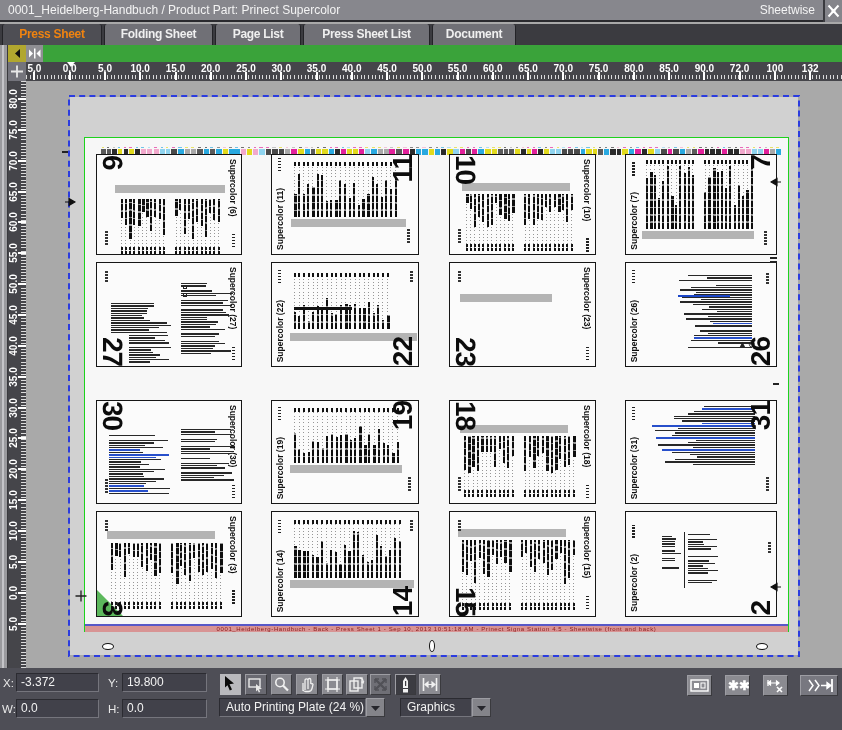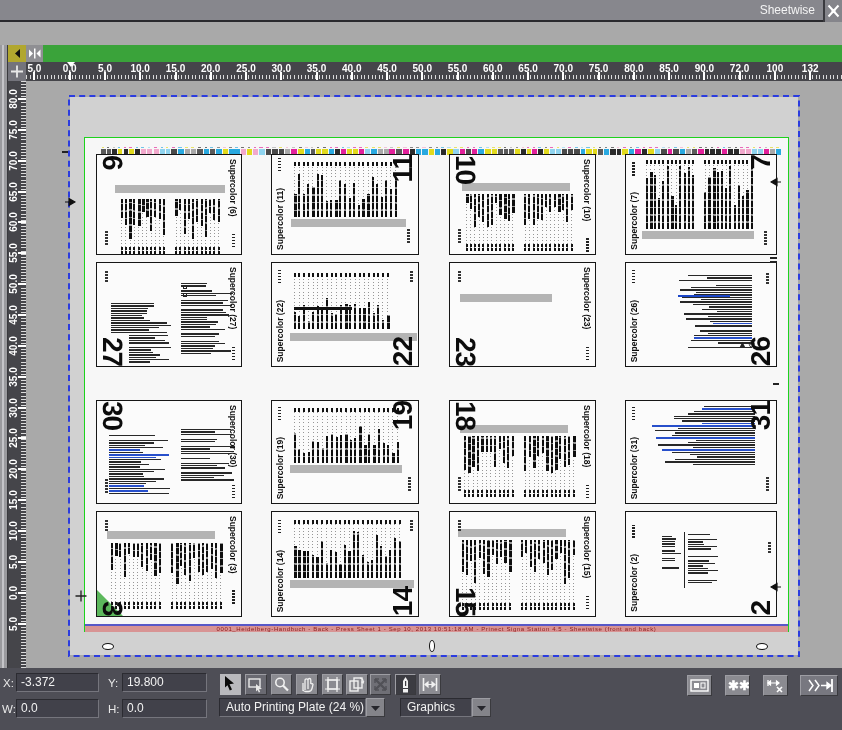--- a/index.html
+++ b/index.html
@@ -35,26 +35,34 @@
   border-bottom-color:#75757d;border-right-color:#75757d;color:#f2f2f2;font-size:12px;
   line-height:17px;padding-left:4px;}
 .tlab{position:absolute;font-size:11.5px;color:#e9e9e9;}
 .ddl{position:absolute;height:19px;background:#41414a;border:1px solid #2b2b31;
   border-bottom-color:#75757d;border-right-color:#75757d;color:#f2f2f2;font-size:12px;line-height:17px;padding-left:6px;}
 .ddb{position:absolute;width:19px;height:19px;background:#84848a;border:1px solid #9d9da3;
   border-bottom-color:#3a3a3e;border-right-color:#3a3a3e;}
 </style></head><body>
 <div id="app">
 <div id="titlebar">
+      <span style="position:absolute;left:8px;">0001_Heidelberg-Handbuch / Product Part: Prinect Supercolor</span>
       <span style="position:absolute;right:27px;">Sheetwise</span>
       <div style="position:absolute;right:17px;top:0;width:2px;height:22px;background:#3a3a3e;"></div>
       <div style="position:absolute;right:0;top:0;width:17px;height:22px;background:#85858b;"><svg width="17" height="22" viewBox="0 0 17 22">
           <path d="M3.5 5.5 L13.5 16.5 M13.5 5.5 L3.5 16.5" stroke="#fff" stroke-width="2"></path>
           <rect x="6.6" y="9.2" width="3.8" height="3.6" fill="#fff"></rect>
         </svg></div>
+    </div>
+    <div id="tabrow">
+      <div class="tab" style="left:2px;width:100px;background:#4e4e54;color:#ef8310;">Press Sheet</div>
+      <div class="tab" style="left:104px;width:109px;">Folding Sheet</div>
+      <div class="tab" style="left:215px;width:86px;">Page List</div>
+      <div class="tab" style="left:303px;width:127px;">Press Sheet List</div>
+      <div class="tab" style="left:432px;width:84px;">Document</div>
     </div>
     <div id="greenbar">
       <div style="position:absolute;left:0;top:0;width:8px;height:17px;background:#9a9a9e;border-right:1px solid #55555a;"></div>
       <div style="position:absolute;left:8px;top:0;width:18px;height:17px;background:#b1a72f;"><svg width="18" height="17">
           <path d="M12 4 L7 8.5 L12 13 Z" fill="#111"></path>
         </svg></div>
       <div style="position:absolute;left:26px;top:0;width:17px;height:17px;background:#8f8f93;"><svg width="17" height="17">
           <path d="M3 4.5 L7 8.5 L3 12.5 Z" fill="#fff"></path>
           <rect x="8" y="3.5" width="1.5" height="10" fill="#fff"></rect>
           <path d="M14.5 4.5 L10.5 8.5 L14.5 12.5 Z" fill="#fff"></path>

